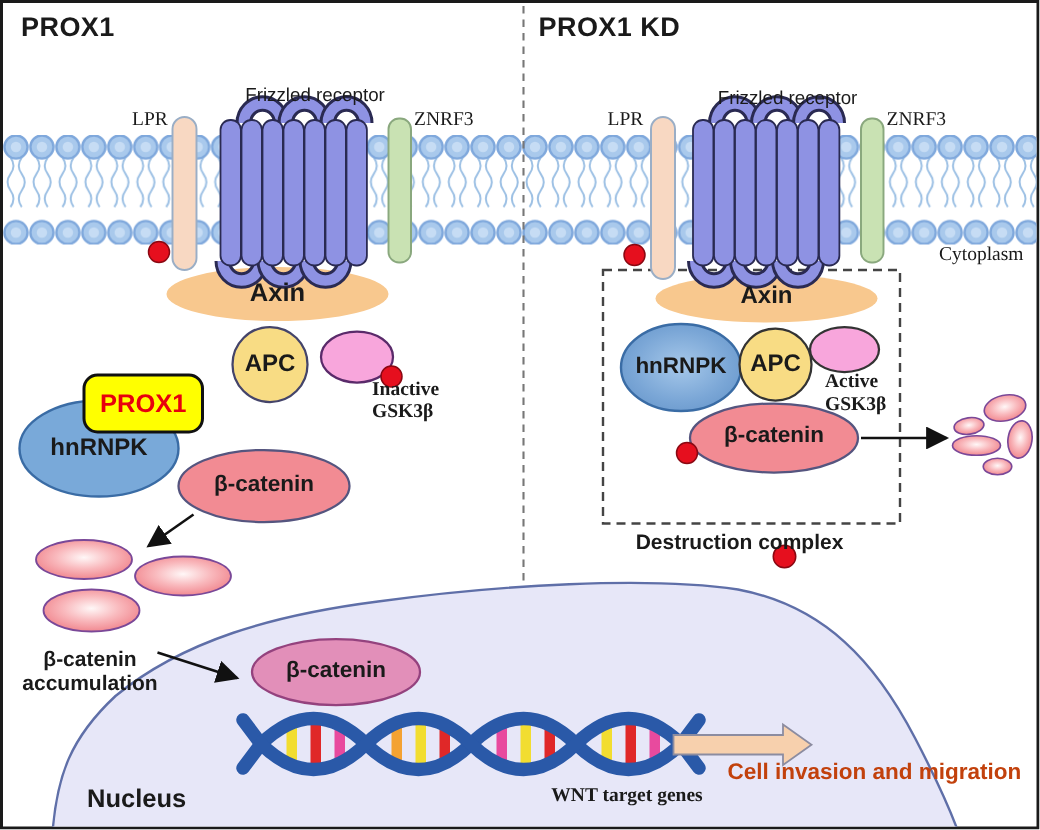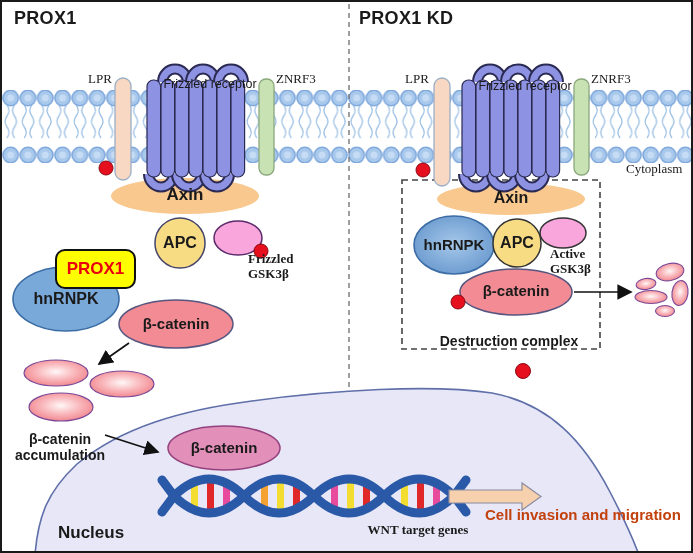--- a/index.html
+++ b/index.html
@@ -14,21 +14,21 @@
     white-space:pre-line;pointer-events:none;
   }
   .ctr{transform:translate(-50%,-50%);text-align:center;}
   .reg{font-weight:normal;}
   .t18{font-size:18px;letter-spacing:.3px;}
   .t17{font-size:17px;}
   .t16{font-size:16px;}
   .t15{font-size:15px;}
   .t14{font-size:14px;}
   .t13{font-size:13px;font-family:Liberation Serif, serif;}
-  .t12{font-size:12.5px;margin-top:21px;}
+  .t12{font-size:12.5px;}
   .red{color:#e8000d;}
   .teal{color:#c2410c;}
 </style>
 </head>
 <body>
 
 <div class="canvas">
 
 <svg class="layer" width="693" height="553" viewBox="0 0 693 553">
   <defs>
@@ -167,21 +167,21 @@
 </svg>
 
 <div class="lbl t18" style="left:12px;top:6px;">PROX1</div>
 <div class="lbl t18" style="left:357px;top:6px;">PROX1 KD</div>
 
 <div class="lbl t13 reg" style="left:86px;top:70px;">LPR</div>
 <div class="lbl t12 reg ctr" style="left:208px;top:61px;">Frizzled receptor</div>
 <div class="lbl t13 reg" style="left:274px;top:70px;">ZNRF3</div>
 <div class="lbl t17 ctr" style="left:183px;top:193px;">Axin</div>
 <div class="lbl t16 ctr" style="left:178px;top:241px;">APC</div>
-<div class="lbl t13" style="left:246px;top:250px;">Frizzled
+<div class="lbl t13" style="left:246px;top:250px;">Inactive
 GSK3β</div>
 <div class="lbl t17 red ctr" style="left:93.5px;top:267px;">PROX1</div>
 <div class="lbl t16 ctr" style="left:64px;top:297px;">hnRNPK</div>
 <div class="lbl t15 ctr" style="left:174px;top:322px;">β-catenin</div>
 <div class="lbl t14 ctr" style="left:58px;top:446px;">β-catenin
 accumulation</div>
 <div class="lbl t17" style="left:56px;top:521px;">Nucleus</div>
 <div class="lbl t15 ctr" style="left:222px;top:446px;">β-catenin</div>
 <div class="lbl t13 ctr" style="left:416px;top:528px;">WNT target genes</div>
 <div class="lbl t15 teal" style="left:483px;top:505px;">Cell invasion and migration</div>
@@ -189,15 +189,15 @@
 <div class="lbl t13 reg" style="left:403px;top:70px;">LPR</div>
 <div class="lbl t12 reg ctr" style="left:523px;top:63px;">Frizzled receptor</div>
 <div class="lbl t13 reg" style="left:589px;top:70px;">ZNRF3</div>
 <div class="lbl t13 reg" style="left:624px;top:160px;text-align:right;">Cytoplasm</div>
 <div class="lbl t16 ctr" style="left:509px;top:196px;">Axin</div>
 <div class="lbl t15 ctr" style="left:452px;top:243px;">hnRNPK</div>
 <div class="lbl t16 ctr" style="left:515px;top:241px;">APC</div>
 <div class="lbl t13" style="left:548px;top:245px;">Active
 GSK3β</div>
 <div class="lbl t15 ctr" style="left:514px;top:289px;">β-catenin</div>
-<div class="lbl t14 ctr" style="left:491px;top:340px;margin-left:16px;">Destruction complex</div>
+<div class="lbl t14 ctr" style="left:491px;top:360px;">Destruction complex</div>
 
 </div>
 
 </body></html>

